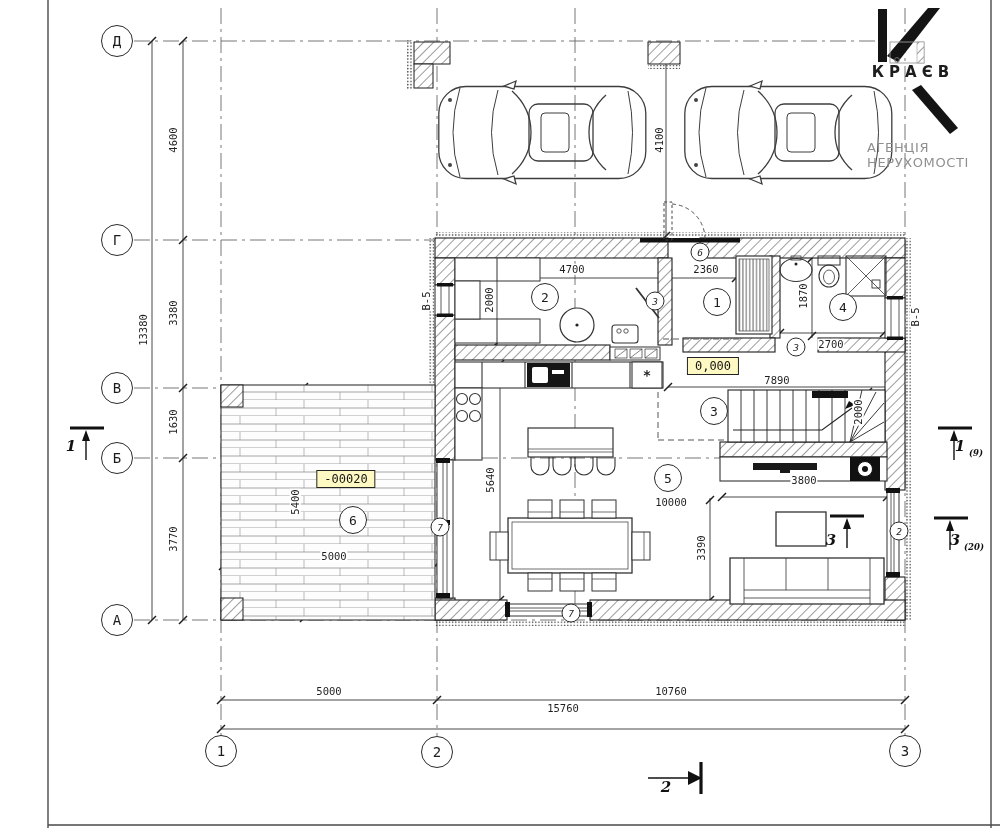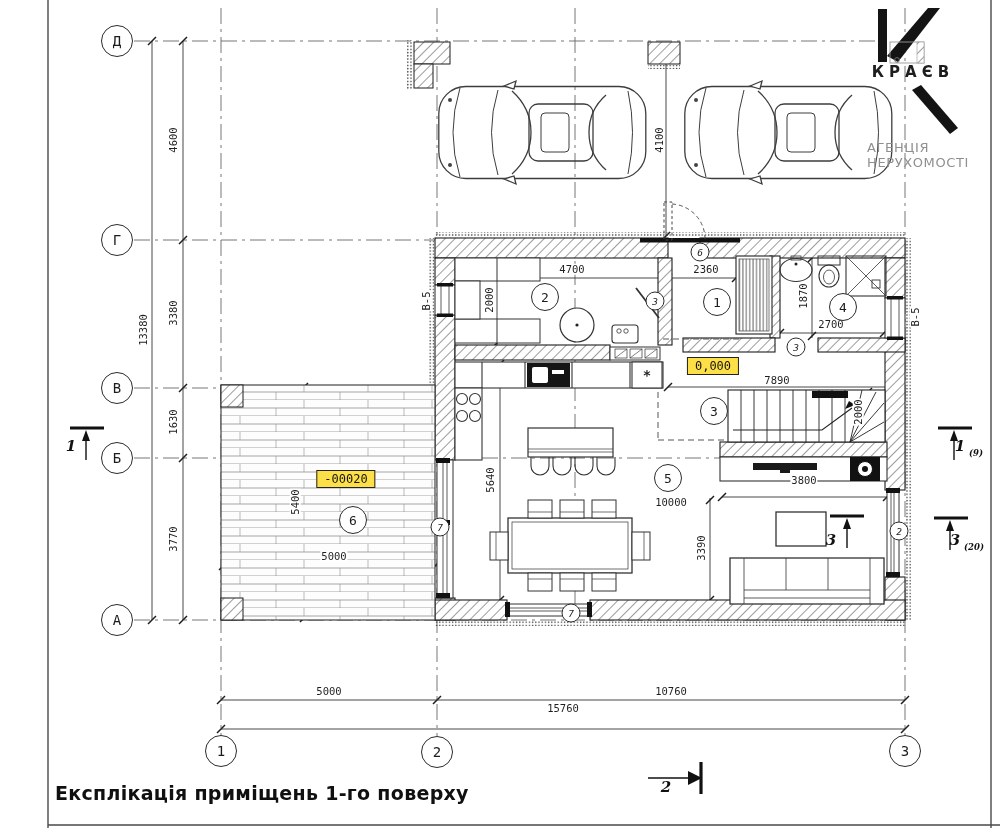--- a/index.html
+++ b/index.html
@@ -5,21 +5,21 @@
   body{margin:0}
   #canvas{position:relative;width:1000px;height:828px;background:#fff;font-family:"DejaVu Sans",sans-serif;overflow:hidden}
   #plan-svg{position:absolute;left:0;top:0}
   .lbl{position:absolute;white-space:nowrap;color:#1f1f1f;font-family:"DejaVu Sans Mono",monospace;font-size:10.5px;background:#fff;padding:0 1px;transform:translate(-50%,-50%);line-height:1;z-index:3}
   .vdim{transform:translate(-50%,-50%) rotate(-90deg)}
   .bubble{position:absolute;width:30px;height:30px;border:1.2px solid #2b2b2b;border-radius:50%;background:#fff;display:flex;align-items:center;justify-content:center;font-family:"DejaVu Sans Mono",monospace;font-size:14px;color:#1c1c1c;transform:translate(-50%,-50%);line-height:1;z-index:4}
   .room{width:26px;height:26px;font-size:13px}
   .ref{width:17px;height:17px;font-size:9.5px;font-style:italic;border-width:1px}
   .sec{position:absolute;transform:translate(-50%,-50%);font-family:"DejaVu Serif",serif;font-style:italic;font-weight:700;font-size:15px;color:#111;background:transparent;z-index:4}
   .secsheet{font-size:8.5px}
-  .level{position:absolute;transform:translate(-50%,-50%);border:1.3px solid #222;background:#fde047;font-family:"DejaVu Sans Mono",monospace;font-size:12px;padding:2px 7px;color:#161616;line-height:1;z-index:4}
+  .level{position:absolute;transform:translate(-50%,-50%);border:1.3px solid #222;background:#fef9c3;font-family:"DejaVu Sans Mono",monospace;font-size:12px;padding:2px 7px;color:#161616;line-height:1;z-index:4}
   .title{position:absolute;font-family:"DejaVu Sans",sans-serif;font-weight:700;font-size:19px;color:#101010;letter-spacing:.3px;z-index:4}
   .brand{position:absolute;transform:translate(-50%,-50%);font-family:"DejaVu Sans",sans-serif;font-size:15px;letter-spacing:5px;color:#1d1d1d;font-weight:600;z-index:4;background:transparent}
   .tagline{position:absolute;transform:translate(-50%,-50%);font-family:"DejaVu Sans",sans-serif;font-size:13px;letter-spacing:.6px;color:#8f8f8f;z-index:4;background:transparent}
   .hob{font-size:14px;font-weight:700;background:transparent}
 </style>
 </head>
 <body>
 
 <div id="canvas">
 
@@ -263,36 +263,35 @@
   <g>
     <rect x="878" y="9" width="9" height="53" fill="#141414"></rect>
     <polygon points="928,8 940,8 898,62 887,56" fill="#141414"></polygon>
     <rect x="890" y="42" width="34" height="21" fill="none" stroke="#999" stroke-width="0.9"></rect>
     <rect x="917" y="42" width="7" height="21" fill="url(#hatch)" stroke="#999" stroke-width="0.6"></rect>
     <circle cx="897" cy="60" r="2.4" fill="none" stroke="#777" stroke-width="0.9"></circle>
     <polygon points="912,90 921,85 958,128 950,134" fill="#141414"></polygon>
   </g>
 </svg>
 
-  <div class="title" style="left:55px;top:782px">Експлікація приміщень 1-го поверху</div>
   <div class="brand" style="left:913px;top:72px">КРАЄВ</div>
   <div class="tagline" style="left:918px;top:155px">АГЕНЦІЯ НЕРУХОМОСТІ</div>
 
   <div class="bubble" style="left:117px;top:41px">Д</div>
   <div class="bubble" style="left:117px;top:240px">Г</div>
   <div class="bubble" style="left:117px;top:388px">В</div>
   <div class="bubble" style="left:117px;top:458px">Б</div>
   <div class="bubble" style="left:117px;top:620px">А</div>
   <div class="bubble" style="left:221px;top:751px">1</div>
   <div class="bubble" style="left:437px;top:752px">2</div>
   <div class="bubble" style="left:905px;top:751px">3</div>
 
   <div class="lbl" style="left:572px;top:269px">4700</div>
   <div class="lbl" style="left:706px;top:269px">2360</div>
-  <div class="lbl" style="left:831px;top:324px">2700</div>
+  <div class="lbl" style="left:831px;top:344px">2700</div>
   <div class="lbl" style="left:777px;top:380px">7890</div>
   <div class="lbl" style="left:804px;top:480px">3800</div>
   <div class="lbl" style="left:671px;top:502px">10000</div>
   <div class="lbl" style="left:334px;top:556px">5000</div>
   <div class="lbl" style="left:329px;top:691px">5000</div>
   <div class="lbl" style="left:671px;top:691px">10760</div>
   <div class="lbl" style="left:563px;top:708px">15760</div>
 
   <div class="lbl vdim" style="left:173px;top:140px">4600</div>
   <div class="lbl vdim" style="left:173px;top:313px">3380</div>

